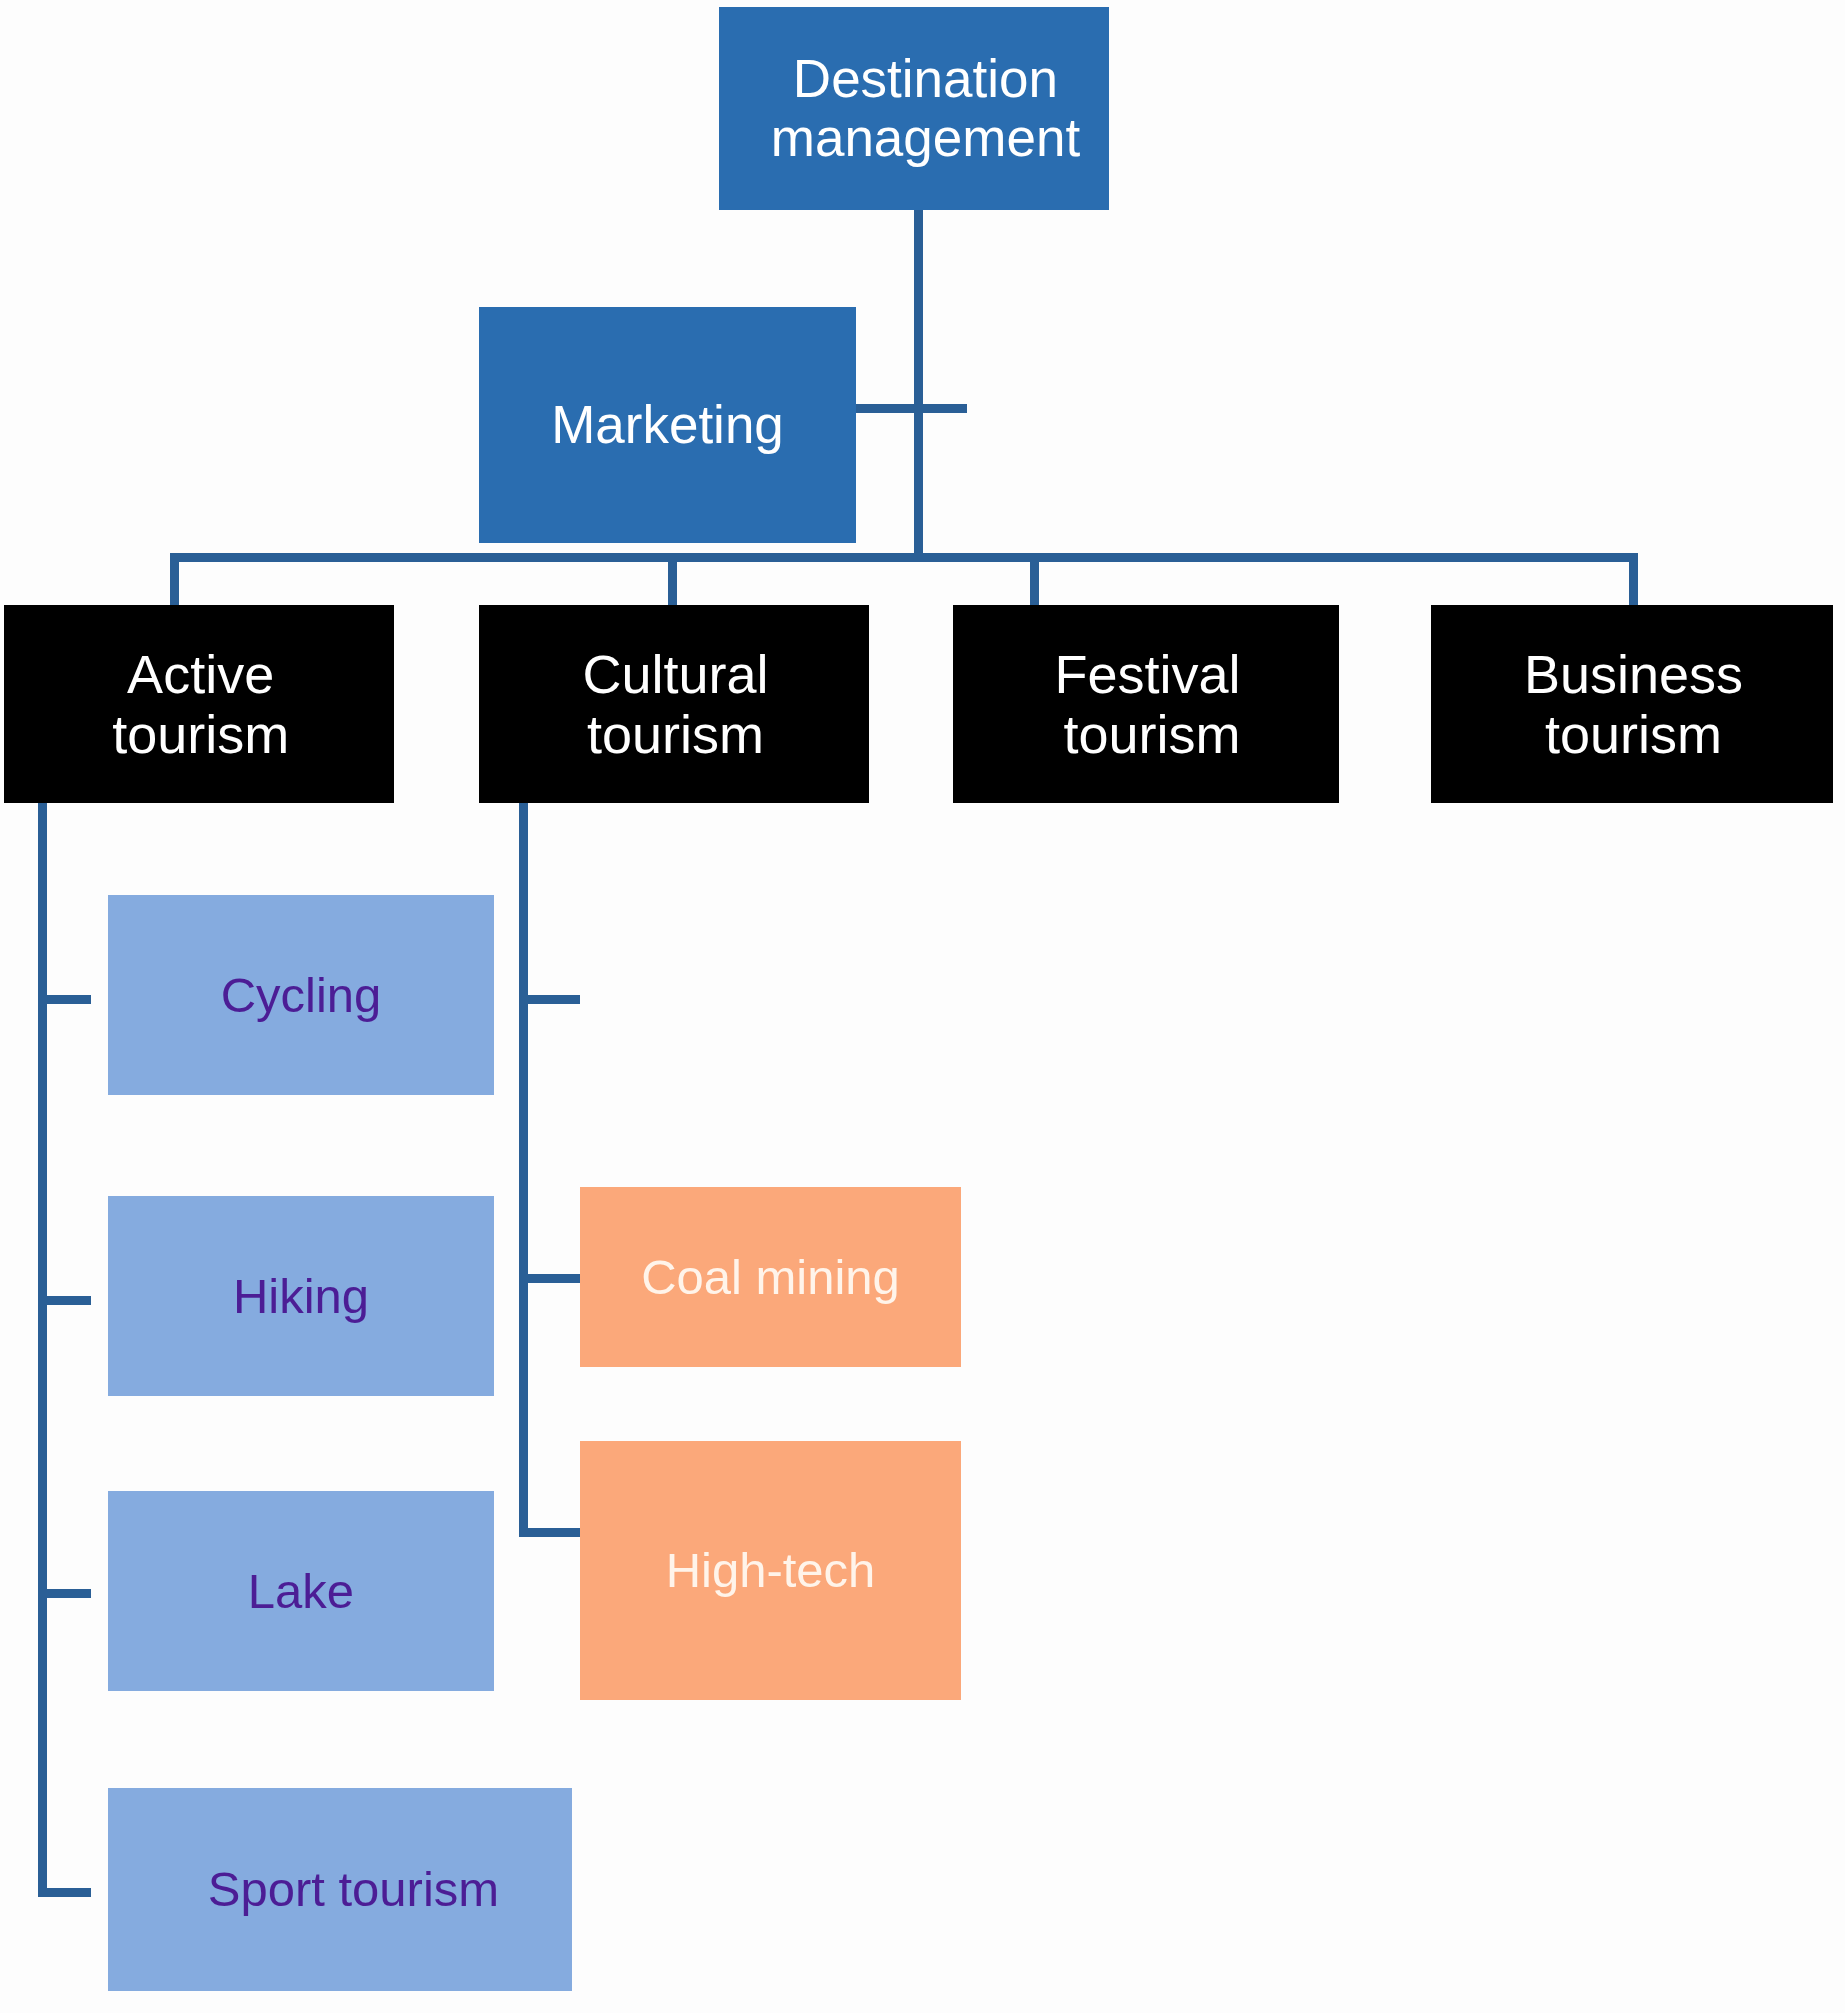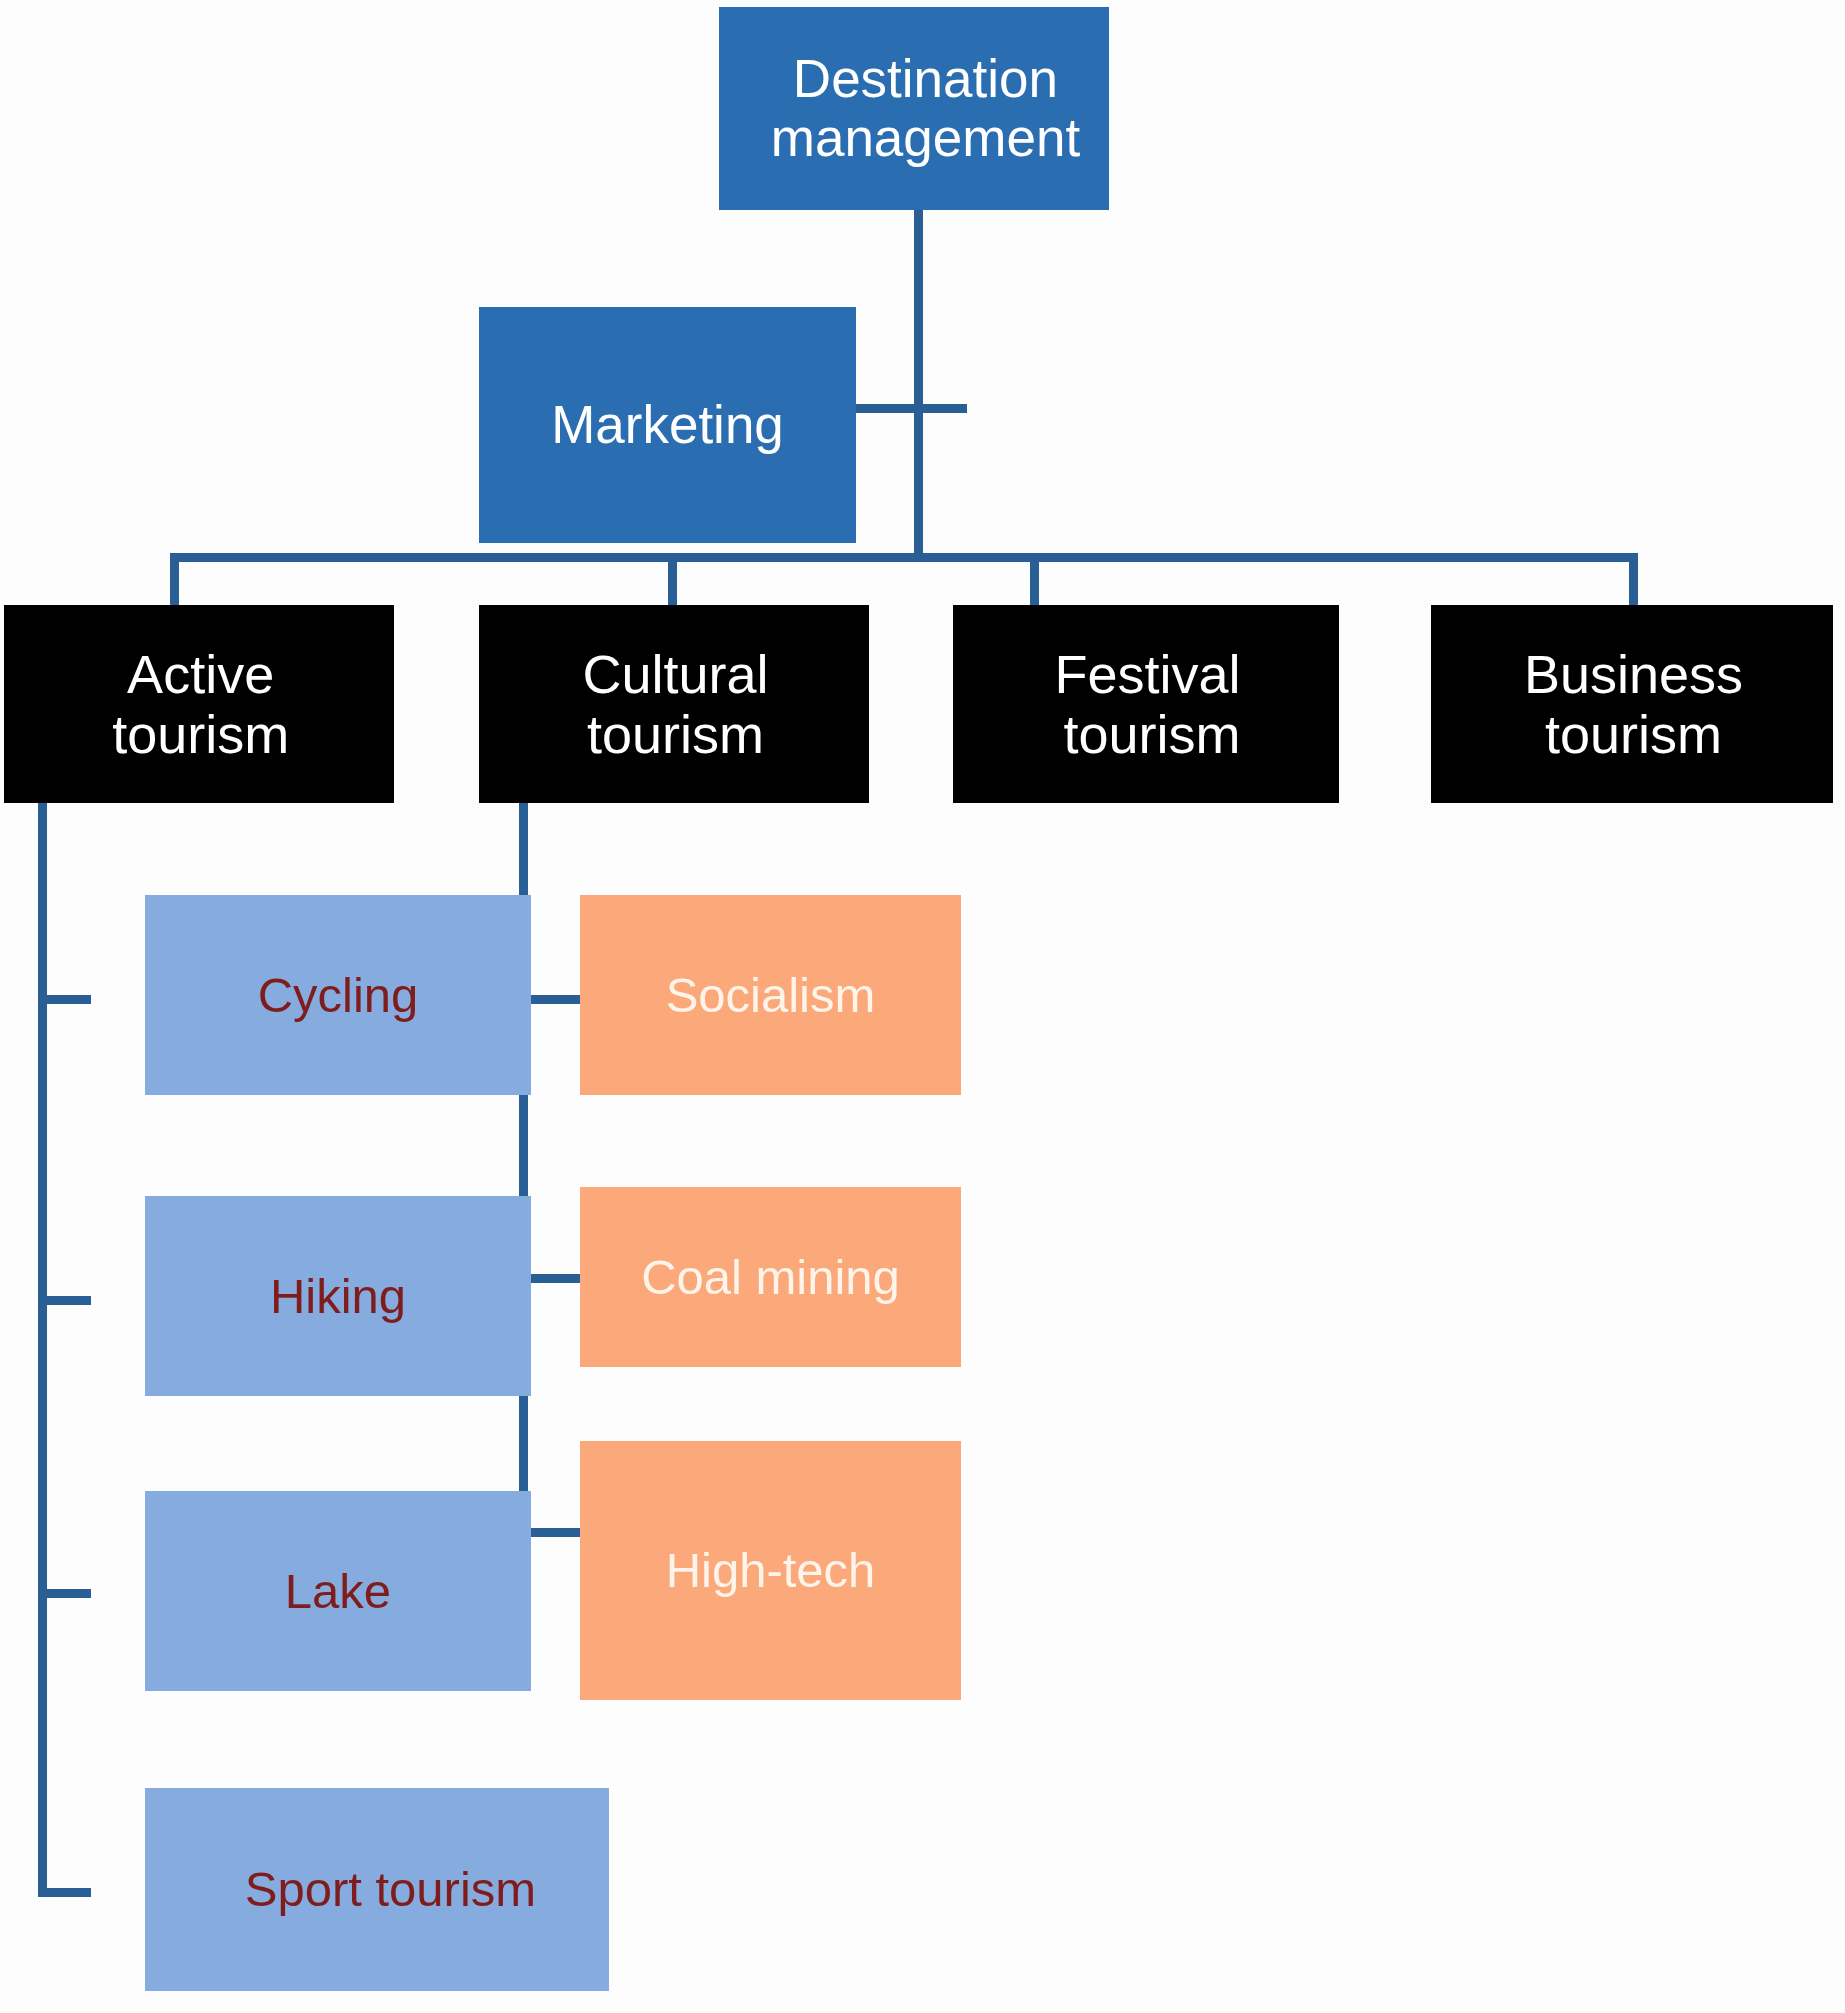--- a/index.html
+++ b/index.html
@@ -25,21 +25,21 @@
     text-align: center;
     color: #ffffff;
     line-height: 1.12;
     box-sizing: border-box;
     padding: 3.4px 5.1px;
     z-index: 3;
   }
   .node.lvl1 { background: #2a6db0; font-size: 53px; }
   .node.lvl2 { background: #2a6db0; font-size: 53px; }
   .node.lvl3 { background: #000000; font-size: 54px; padding-left: 8px; }
-  .node.leaf-blue { background: #85abdf; font-size: 49px; color: #7f1d1d; margin-left: 37px; }
+  .node.leaf-blue { background: #85abdf; font-size: 49px; color: #4c1d95; }
   .node.leaf-orange { background: #fba87a; font-size: 49px; color: #fff4ea; }
 
   .conn {
     position: absolute;
     background: #2a5f96;
     z-index: 1;
   }
   .conn.v { width: 8.5px; }
   .conn.h { height: 8.5px; }
 </style>
@@ -91,20 +91,19 @@
 tourism</div>
 
   <div class="node leaf-blue" style="left:108px; top:895px; width:386px; height:200px;">Cycling</div>
 
   <div class="node leaf-blue" style="left:108px; top:1196px; width:386px; height:200px;">Hiking</div>
 
   <div class="node leaf-blue" style="left:108px; top:1491px; width:386px; height:200px;">Lake</div>
 
   <div class="node leaf-blue" style="left:108px; top:1788px; width:464px; height:203px;padding-left:32px;">Sport tourism</div>
 
-  <div class="node leaf-orange" style="left:580px; top:895px; width:381px; height:200px;">Socialism</div>
 
   <div class="node leaf-orange" style="left:580px; top:1187px; width:381px; height:180px;">Coal mining</div>
 
   <div class="node leaf-orange" style="left:580px; top:1441px; width:381px; height:259px;">High-tech</div>
 
 </div>
 
 
 </body></html>

